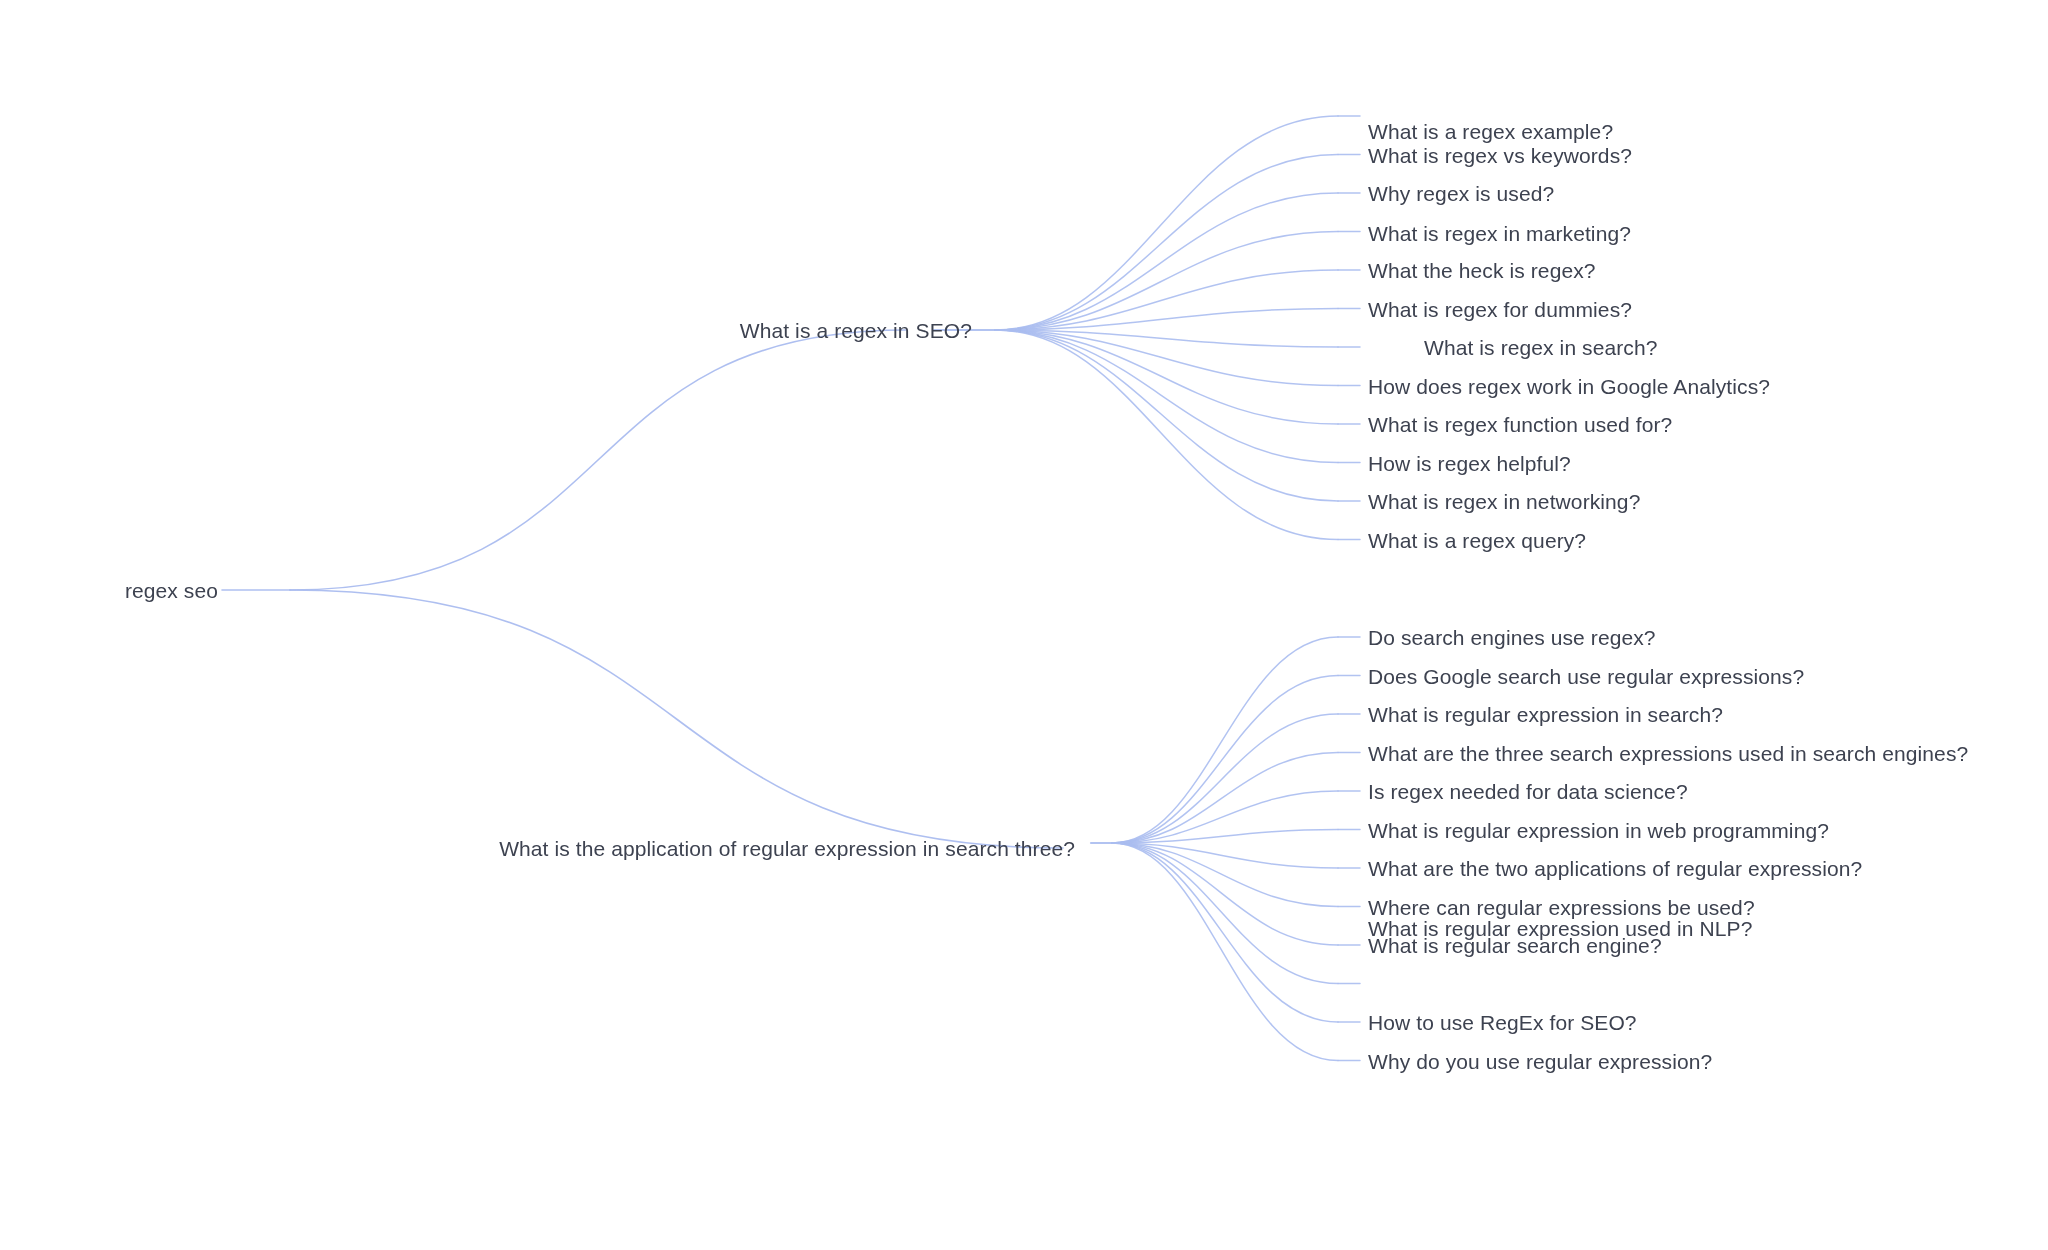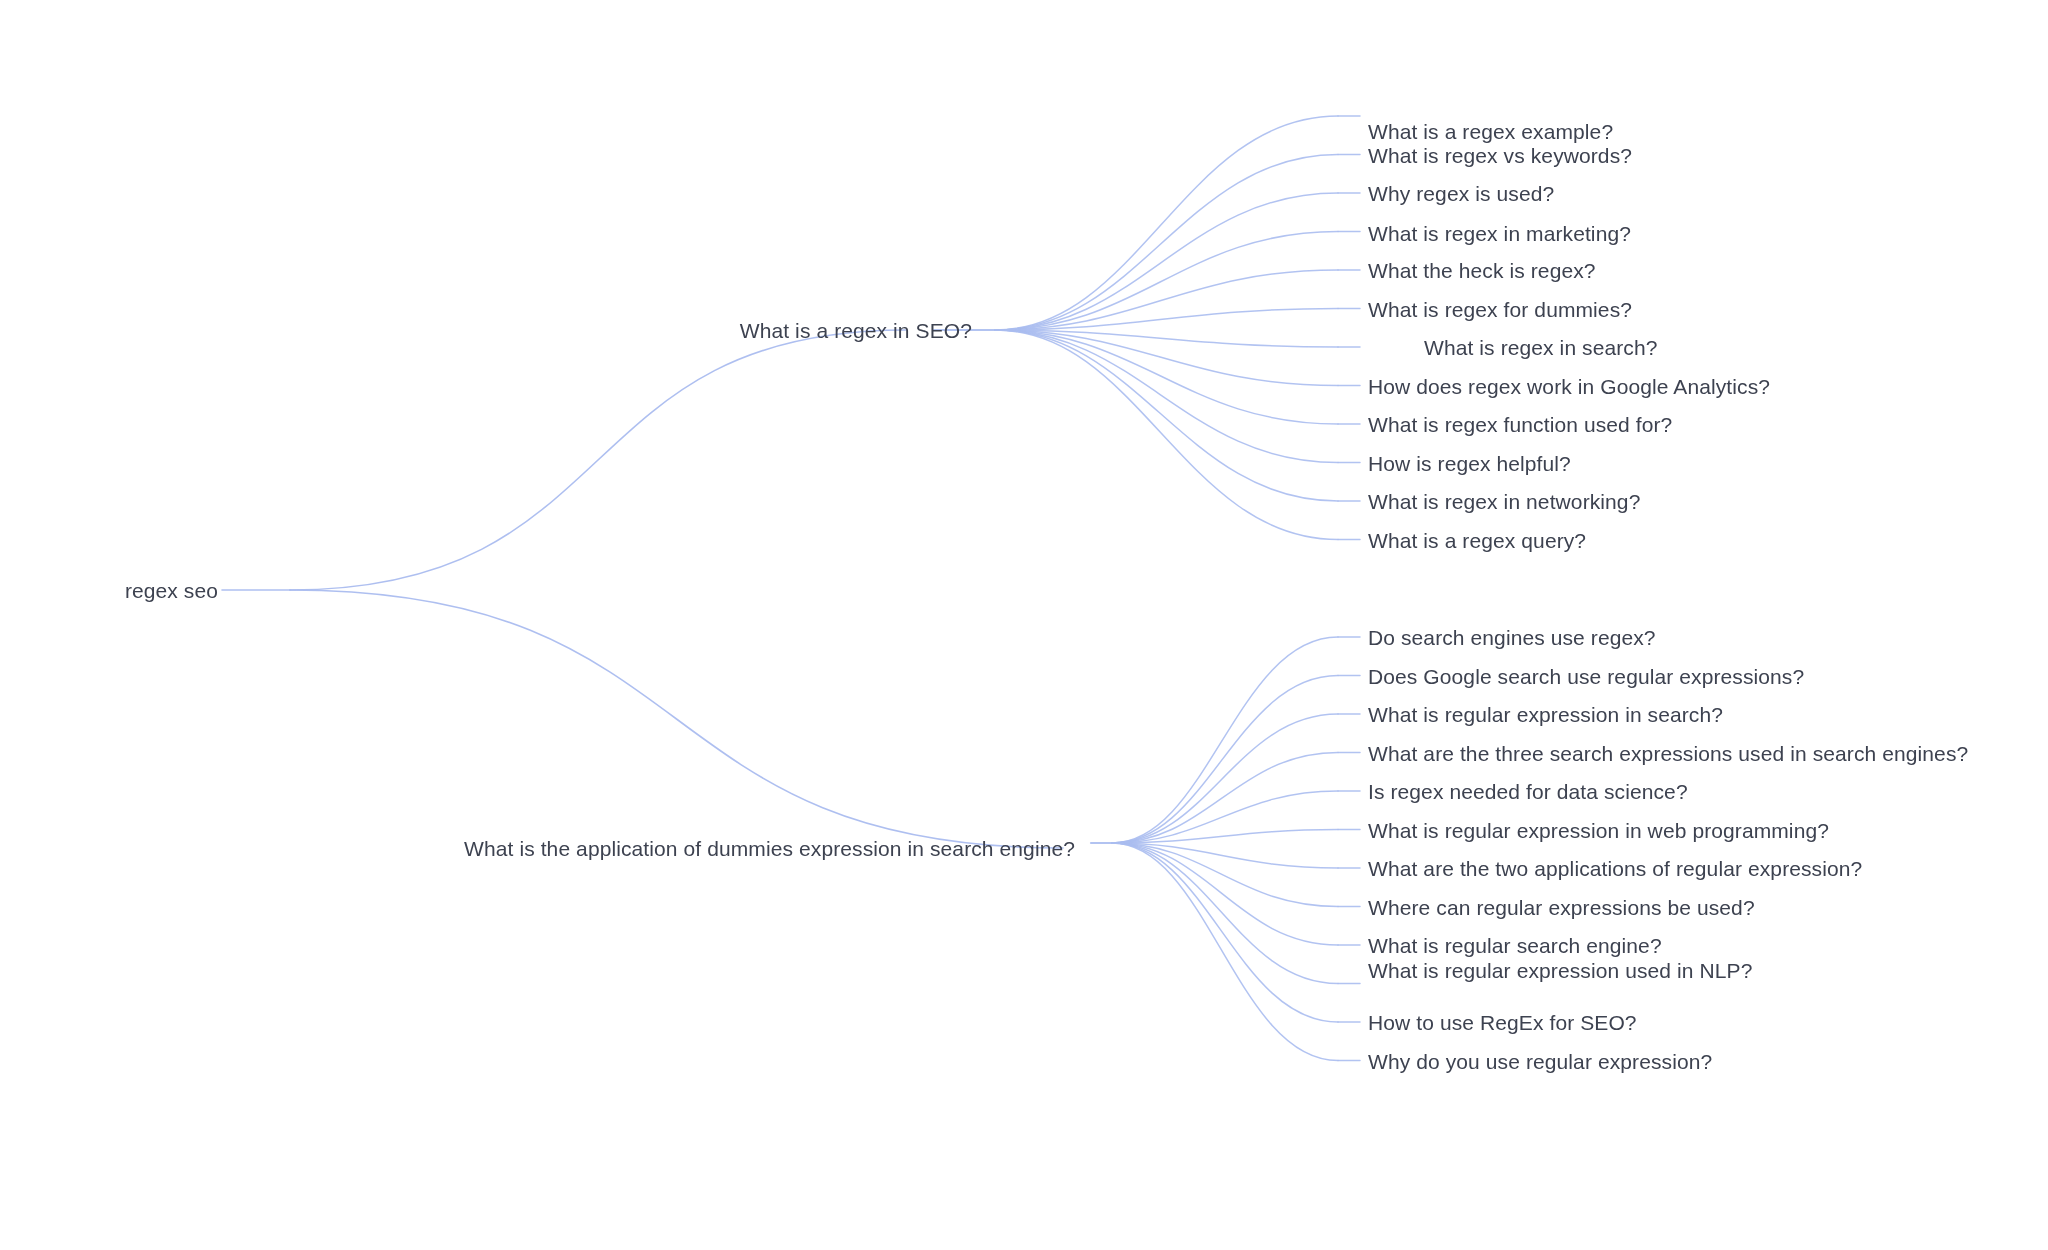--- a/index.html
+++ b/index.html
@@ -147,29 +147,29 @@
       <div class="node leaf lalign" style="left: 1368px; top: 193px;">Why regex is used?</div>
       <div class="node leaf lalign" style="left: 1368px; top: 233px;">What is regex in marketing?</div>
       <div class="node leaf lalign" style="left: 1368px; top: 270px;">What the heck is regex?</div>
       <div class="node leaf lalign" style="left: 1368px; top: 308.5px;">What is regex for dummies?</div>
       <div class="node leaf lalign" style="left: 1424px; top: 347px;">What is regex in search?</div>
       <div class="node leaf lalign" style="left: 1368px; top: 385.5px;">How does regex work in Google Analytics?</div>
       <div class="node leaf lalign" style="left: 1368px; top: 424px;">What is regex function used for?</div>
       <div class="node leaf lalign" style="left: 1368px; top: 462.5px;">How is regex helpful?</div>
       <div class="node leaf lalign" style="left: 1368px; top: 501px;">What is regex in networking?</div>
       <div class="node leaf lalign" style="left: 1368px; top: 539.5px;">What is a regex query?</div>
-      <div class="node branch ralign" style="left: 1075px; top: 848px;">What is the application of dummies expression in search engine?</div>
+      <div class="node branch ralign" style="left: 1075px; top: 848px;">What is the application of regular expression in search three?</div>
       <div class="node leaf lalign" style="left: 1368px; top: 637px;">Do search engines use regex?</div>
       <div class="node leaf lalign" style="left: 1368px; top: 675.5px;">Does Google search use regular expressions?</div>
       <div class="node leaf lalign" style="left: 1368px; top: 714px;">What is regular expression in search?</div>
       <div class="node leaf lalign" style="left: 1368px; top: 752.5px;">What are the three search expressions used in search engines?</div>
       <div class="node leaf lalign" style="left: 1368px; top: 791px;">Is regex needed for data science?</div>
       <div class="node leaf lalign" style="left: 1368px; top: 829.5px;">What is regular expression in web programming?</div>
       <div class="node leaf lalign" style="left: 1368px; top: 868px;">What are the two applications of regular expression?</div>
       <div class="node leaf lalign" style="left: 1368px; top: 906.5px;">Where can regular expressions be used?</div>
       <div class="node leaf lalign" style="left: 1368px; top: 945px;">What is regular search engine?</div>
-      <div class="node leaf lalign" style="left: 1368px; top: 970px;">What is regular expression used in NLP?</div>
+      <div class="node leaf lalign" style="left: 1368px; top: 928px;">What is regular expression used in NLP?</div>
       <div class="node leaf lalign" style="left: 1368px; top: 1022px;">How to use RegEx for SEO?</div>
       <div class="node leaf lalign" style="left: 1368px; top: 1060.5px;">Why do you use regular expression?</div>
     </div>
 
 
 </div>
 
 </body></html>

